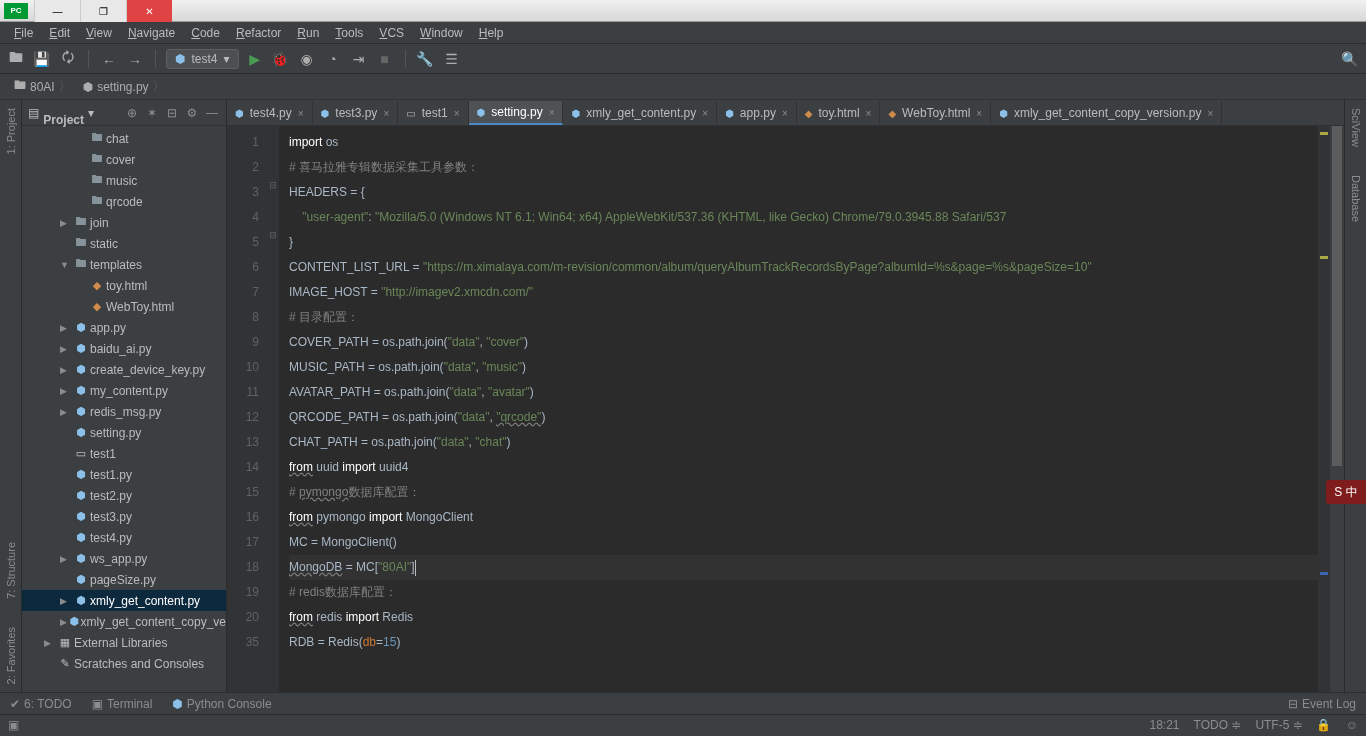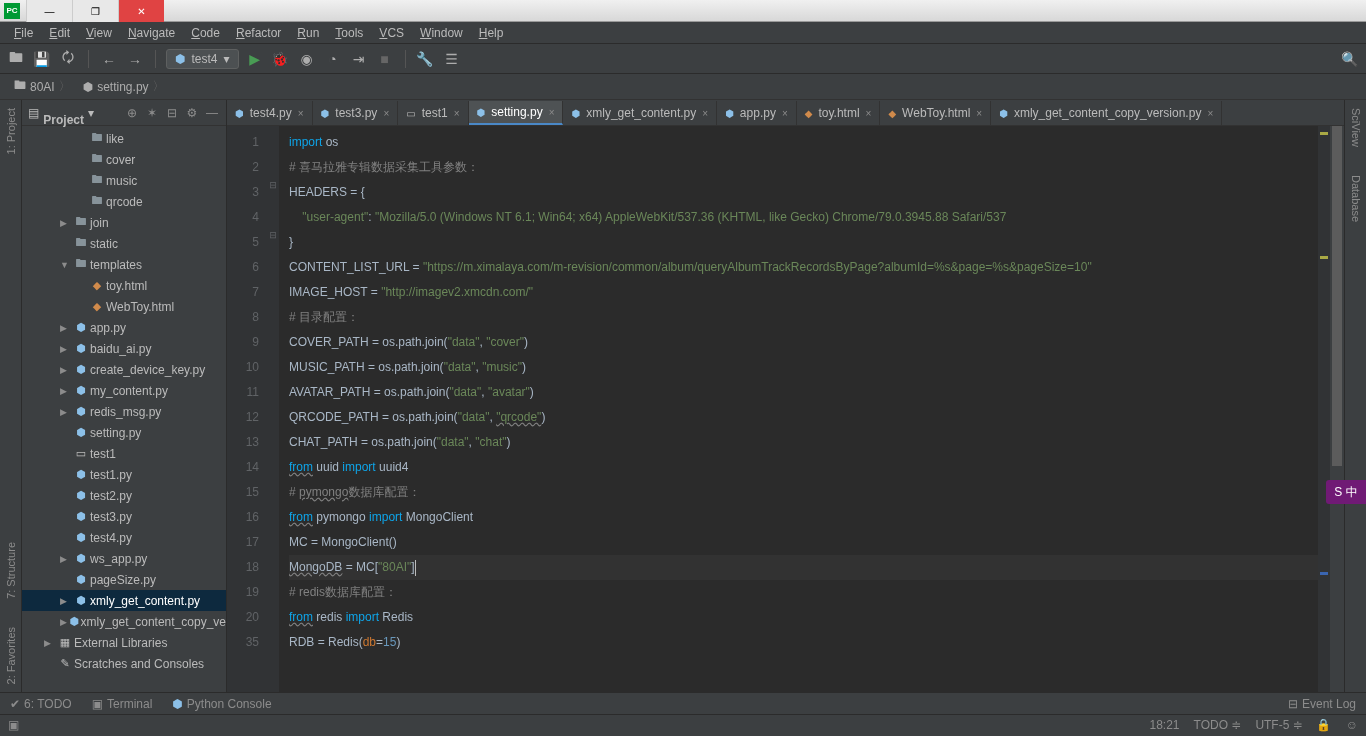--- a/index.html
+++ b/index.html
@@ -1,20 +1,20 @@
 <!DOCTYPE html>
 <html><head>
 <meta charset="utf-8">
 <style>
 * { margin: 0; padding: 0; box-sizing: border-box; font-family: "Segoe UI", Tahoma, sans-serif; font-size: 12px; }
 body { background: #3c3f41; color: #bbbbbb; width: 1366px; height: 736px; overflow: hidden; position: relative; }
 
 
 .titlebar { height: 22px; background: linear-gradient(#f0f0f0,#d8d8d8); display: flex; align-items: center; padding-left: 4px; color: #000; border-bottom: 1px solid #999; }
-.titlebar-icon { width: 16px; height: 16px; background: #093; color:#fff; font-size:8px; display:flex; align-items:center; justify-content:center; margin-right:6px; font-weight:bold; }
+.titlebar-icon { width: 24px; height: 16px; background: #093; color:#fff; font-size:8px; display:flex; align-items:center; justify-content:center; margin-right:6px; font-weight:bold; }
 .titlebar-text { flex:1; font-size: 12px; }
 .win-controls { display:flex; height:100%; }
 .win-btn { width:46px; height:22px; display:flex; align-items:center; justify-content:center; border-left:1px solid #ccc; background:#e8e8e8; color:#000; font-size:10px; }
 .win-close { background:#e04343; color:#fff; }
 
 
 .menubar { height: 22px; background:#3c3f41; display:flex; align-items:center; padding-left:6px; border-bottom:1px solid #2b2b2b; }
 .menubar span { padding: 0 8px; color:#bbbbbb; cursor:default; }
 .menubar span u { text-decoration: underline; }
 
@@ -64,21 +64,21 @@
 .tab .ticon.html { color:#d08a4b; }
 
 .editor-body { flex:1; display:flex; overflow:hidden; font-family:"Consolas","Courier New",monospace; font-size:13px; }
 .gutter { width:40px; background:#313335; color:#606366; text-align:right; padding:4px 8px 0 0; line-height:25px; }
 .gutter div { height:25px; }
 .fold-strip { width:12px; background:#313335; padding-top:4px; }
 .fold-strip div { height:25px; color:#606366; font-size:9px; text-align:center; }
 .code { flex:1; padding:4px 0 0 10px; line-height:25px; color:#a9b7c6; white-space:pre; overflow:hidden; }
 .code-line { height:25px; }
 .code-line.caret-line { background:#323232; }
-.kw { color:#0ea5e9; }
+.kw { color:#ffffff; }
 .str { color:#6a8759; }
 .com { color:#808080; }
 .sq { text-decoration: underline wavy #808080; }
 .caret { border-left:1px solid #bbb; display:inline-block; height:16px; vertical-align:middle; }
 
 
 .right-strip { width: 22px; background:#3c3f41; border-left:1px solid #2b2b2b; display:flex; flex-direction:column; align-items:center; padding-top:8px; gap:28px; }
 
 
 .bottom-tools { height:22px; background:#3c3f41; border-top:1px solid #2b2b2b; display:flex; align-items:center; padding:0 10px; gap:20px; color:#8c8c8c; }
@@ -89,21 +89,21 @@
 .statusbar { height:20px; background:#3c3f41; border-top:1px solid #2b2b2b; display:flex; align-items:center; padding:0 8px; color:#8c8c8c; gap:14px; font-size:11px; }
 .statusbar .sspacer { flex:1; }
 
 
 .editor-scroll { width:14px; background:#3c3f41; position:relative; }
 .editor-scroll .thumb { position:absolute; top:0; height:60%; left:2px; right:2px; background:#5c5c5c; }
 .marker-strip { width:12px; background:#313335; position:relative; }
 .marker-strip .mk { position:absolute; left:2px; right:2px; height:3px; }
 
 
-.ime { position:absolute; right:0; top:480px; width:40px; height:24px; background:#701a75; border-radius:3px 0 0 3px; color:#fff; display:flex; align-items:center; justify-content:center; gap:2px; font-size:12px; }
+.ime { position:absolute; right:0; top:480px; width:40px; height:24px; background:#7f1d1d; border-radius:3px 0 0 3px; color:#fff; display:flex; align-items:center; justify-content:center; gap:2px; font-size:12px; }
 </style>
 </head>
 <body>
 
 <div class="titlebar">
   <div class="titlebar-icon">PC</div>
   <div class="win-controls">
     <div class="win-btn">—</div>
     <div class="win-btn">❐</div>
     <div class="win-btn win-close">✕</div>
@@ -181,21 +181,21 @@
       <span class="hicon">⊕</span>
       <span class="hicon">✶</span>
       <span class="hicon">⊟</span>
       <span class="hicon">⚙</span>
       <span class="hicon">—</span>
     </div>
     <div class="tree" id="tree">
         <div class="tree-item" style="padding-left: 54px;">
           <span class="arrow"></span>
           <span class="ficon folder">🖿</span>
-          <span>like</span>
+          <span>chat</span>
         </div>
         <div class="tree-item" style="padding-left: 54px;">
           <span class="arrow"></span>
           <span class="ficon folder">🖿</span>
           <span>cover</span>
         </div>
         <div class="tree-item" style="padding-left: 54px;">
           <span class="arrow"></span>
           <span class="ficon folder">🖿</span>
           <span>music</span>

